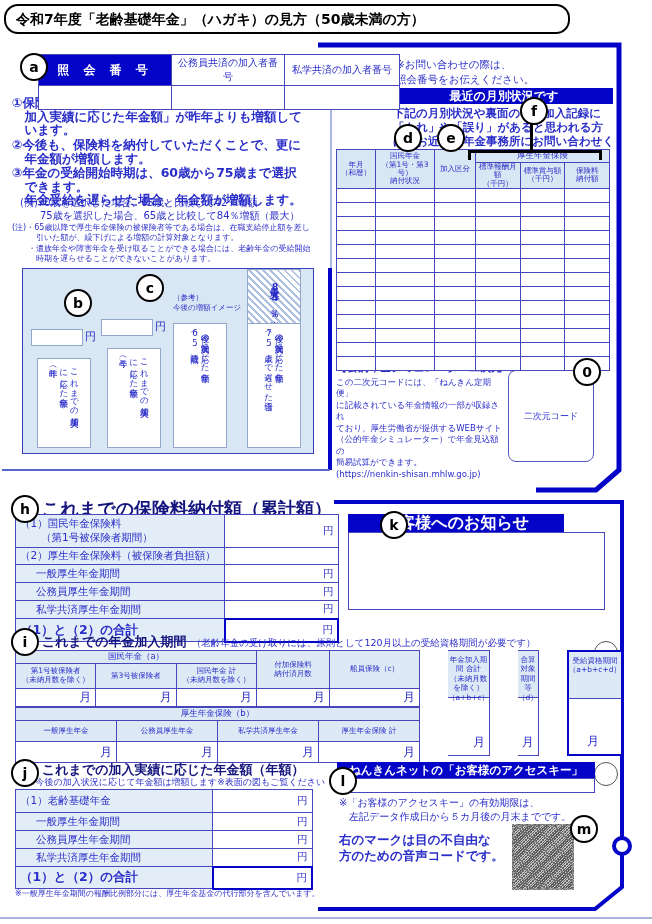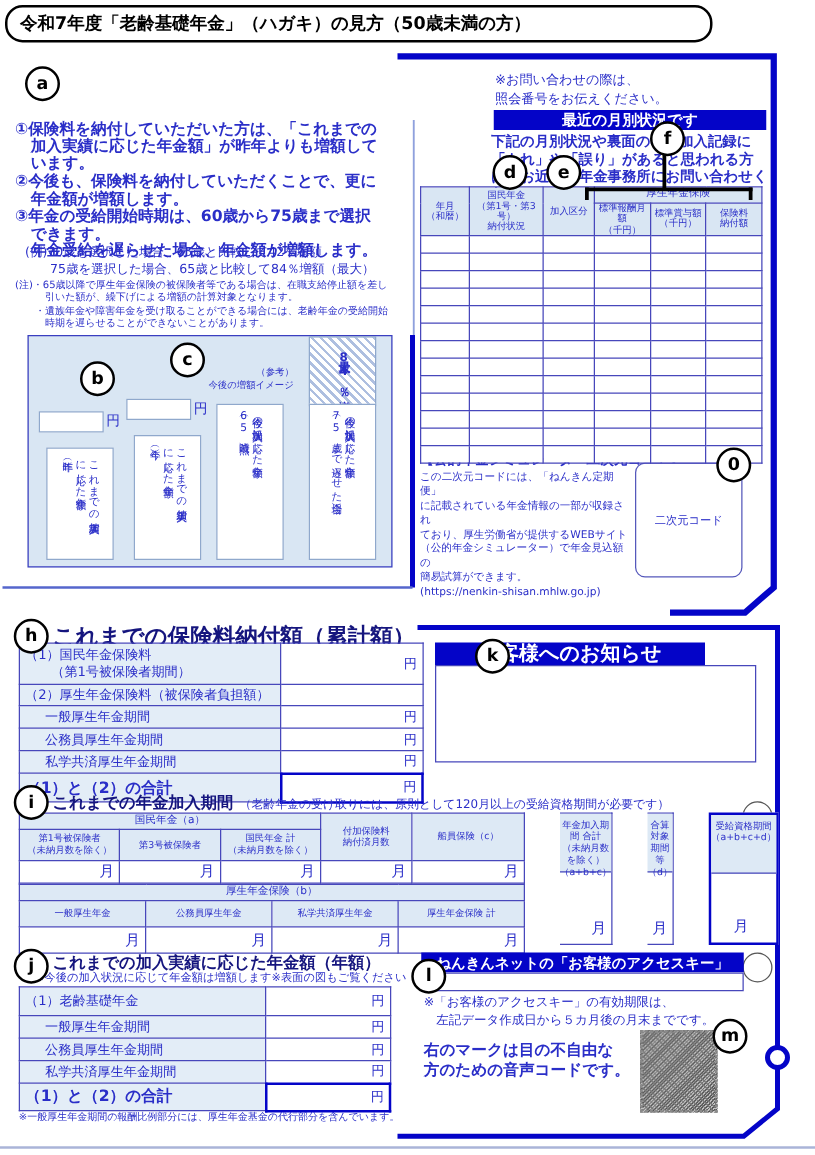--- a/index.html
+++ b/index.html
@@ -69,20 +69,34 @@
   <div class="marker" style="left:437px;top:124px;">e</div>
   <div class="marker" style="left:520px;top:97px;">f</div>
   <div class="marker" style="left:11px;top:495px;">h</div>
   <div class="marker" style="left:11px;top:628px;">i</div>
   <div class="marker" style="left:11px;top:759px;">j</div>
   <div class="marker" style="left:380px;top:511px;">k</div>
   <div class="marker" style="left:329px;top:767px;">l</div>
   <div class="marker" style="left:570px;top:815px;">m</div>
   <div class="marker" style="left:573px;top:358px;">0</div>
 
+  <table class="grid inq abs" style="left:38px;top:54px;width:352px;z-index:2;">
+    <tbody>
+        <tr>
+      <td class="no" style="width:130px;">照 会 番 号</td>
+      <td style="width:110px;">公務員共済の加入者番号</td>
+      <td style="width:112px;">私学共済の加入者番号</td>
+    </tr>
+    <tr>
+      <td></td>
+      <td></td>
+      <td></td>
+    </tr>
+  </tbody>
+    </table>
   <div class="abs pre" style="left:396px;top:57px;width:170px;font-size:10.5px;color:#2a2ec8;line-height:1.45;">※お問い合わせの際は、
 照会番号をお伝えください。</div>
 
   <div class="abs pre blue" style="left:12px;top:96px;width:320px;font-size:12.5px;font-weight:bold;line-height:1.08;">①保険料を納付していただいた方は、「これまでの
 　加入実績に応じた年金額」が昨年よりも増額して
 　います。</div>
   <div class="abs pre blue" style="left:12px;top:138px;width:320px;font-size:12.5px;font-weight:bold;line-height:1.08;">②今後も、保険料を納付していただくことで、更に
 　年金額が増額します。</div>
   <div class="abs pre blue" style="left:12px;top:166px;width:320px;font-size:12.5px;font-weight:bold;line-height:1.08;">③年金の受給開始時期は、60歳から75歳まで選択
 　できます。
@@ -104,21 +118,21 @@
       </div>
 
     <div class="amtbox" style="left:78px;top:50px;width:50px;height:15px;"></div>
     <div class="abs blue" style="left:132px;top:50px;font-size:11px;">円</div>
     <div class="bar" style="left:84px;bottom:5px;width:52px;height:98px;">
       <span class="pre">これまでの加入実績
 に応じた年金額
 （今年）</span>
       </div>
 
-    <div class="abs pre blue" style="left:136px;top:24px;width:76px;font-size:7.5px;text-align:right;line-height:1.3;">（参考）
+    <div class="abs pre blue" style="left:150px;top:24px;width:76px;font-size:7.5px;text-align:left;line-height:1.3;">（参考）
 今後の増額イメージ</div>
     <div class="bar" style="left:150px;bottom:5px;width:52px;height:123px;">
       <span class="pre">今後の加入状況に応じた年金額
 （65歳時点）</span>
       </div>
 
     <div class="abs" style="left:224px;top:0;width:52px;height:54px;border:1px solid #8fa8cc;
                 background:repeating-linear-gradient(45deg,#fff 0 3px,#aebfe0 3px 5px);
                 display:flex;align-items:center;justify-content:center;">
       <span class="vtext" style="font-size:9.5px;font-weight:bold;color:#2a2ec8;">最大84％増</span>

